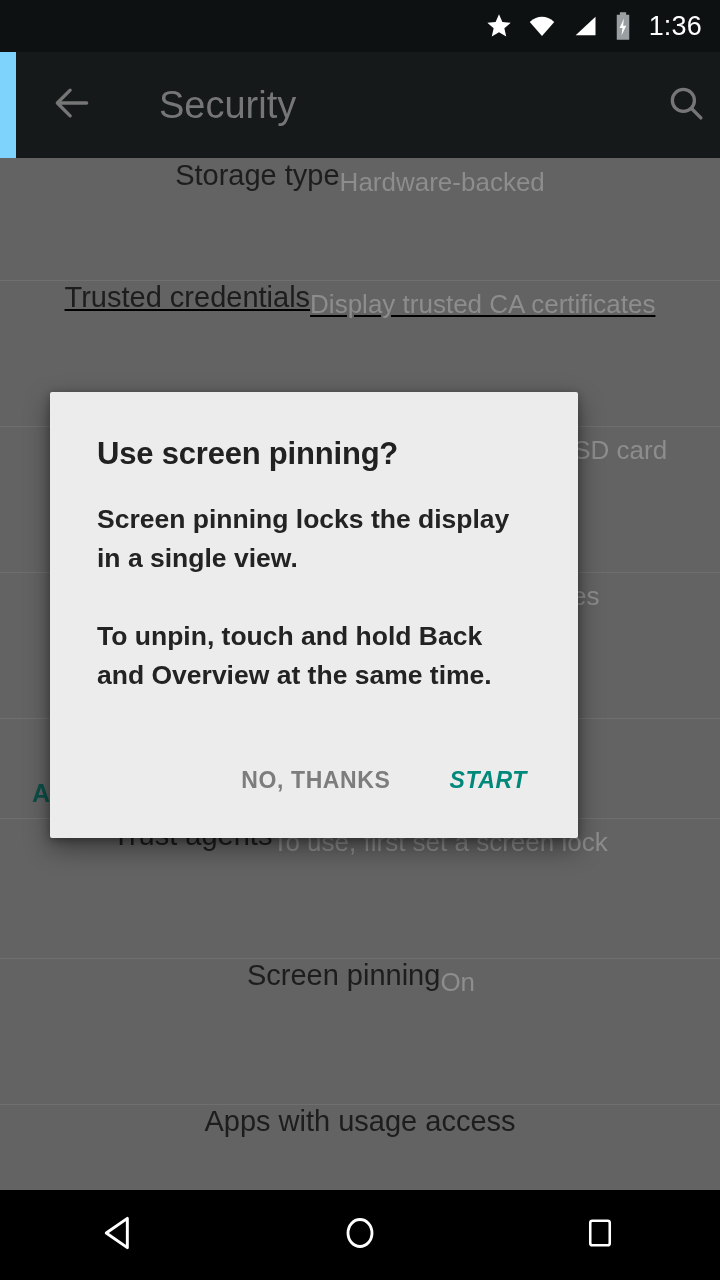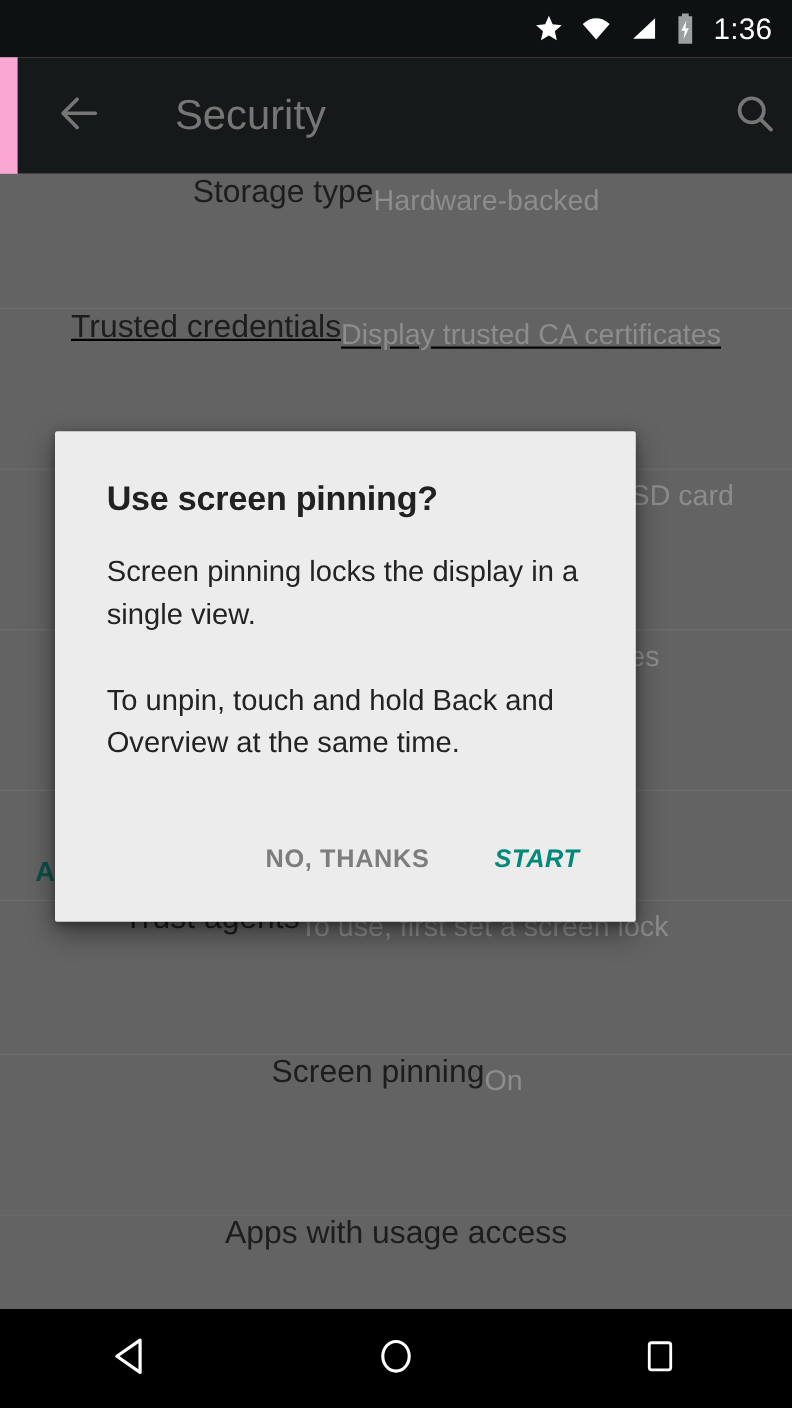--- a/index.html
+++ b/index.html
@@ -9,21 +9,21 @@
   }
   body {
     font-family: "Liberation Sans", sans-serif;
     -webkit-font-smoothing: antialiased;
   }
   #screen {
     position: relative;
     width: 720px;
     height: 1280px;
     overflow: hidden;
-    background: #f9a8d4;
+    background: #7dd3fc;
   }
 
   
   #status-bar {
     position: absolute;
     left: 0; top: 0;
     width: 720px;
     height: 52px;
     background: #0e1112;
     display: flex;
@@ -154,20 +154,21 @@
     color: #212121;
     padding-top: 43px;
     line-height: 38px;
     letter-spacing: -0.2px;
   }
   #dialog-message {
     margin-top: 27px;
     font-size: 26.5px;
     color: #232323;
     line-height: 39px;
+    font-weight: bold;
   }
   #dialog-message p {
     margin: 0;
   }
   #dialog-message p + p {
     margin-top: 39px;
   }
   #dialog-buttons {
     position: absolute;
     right: 39px;

